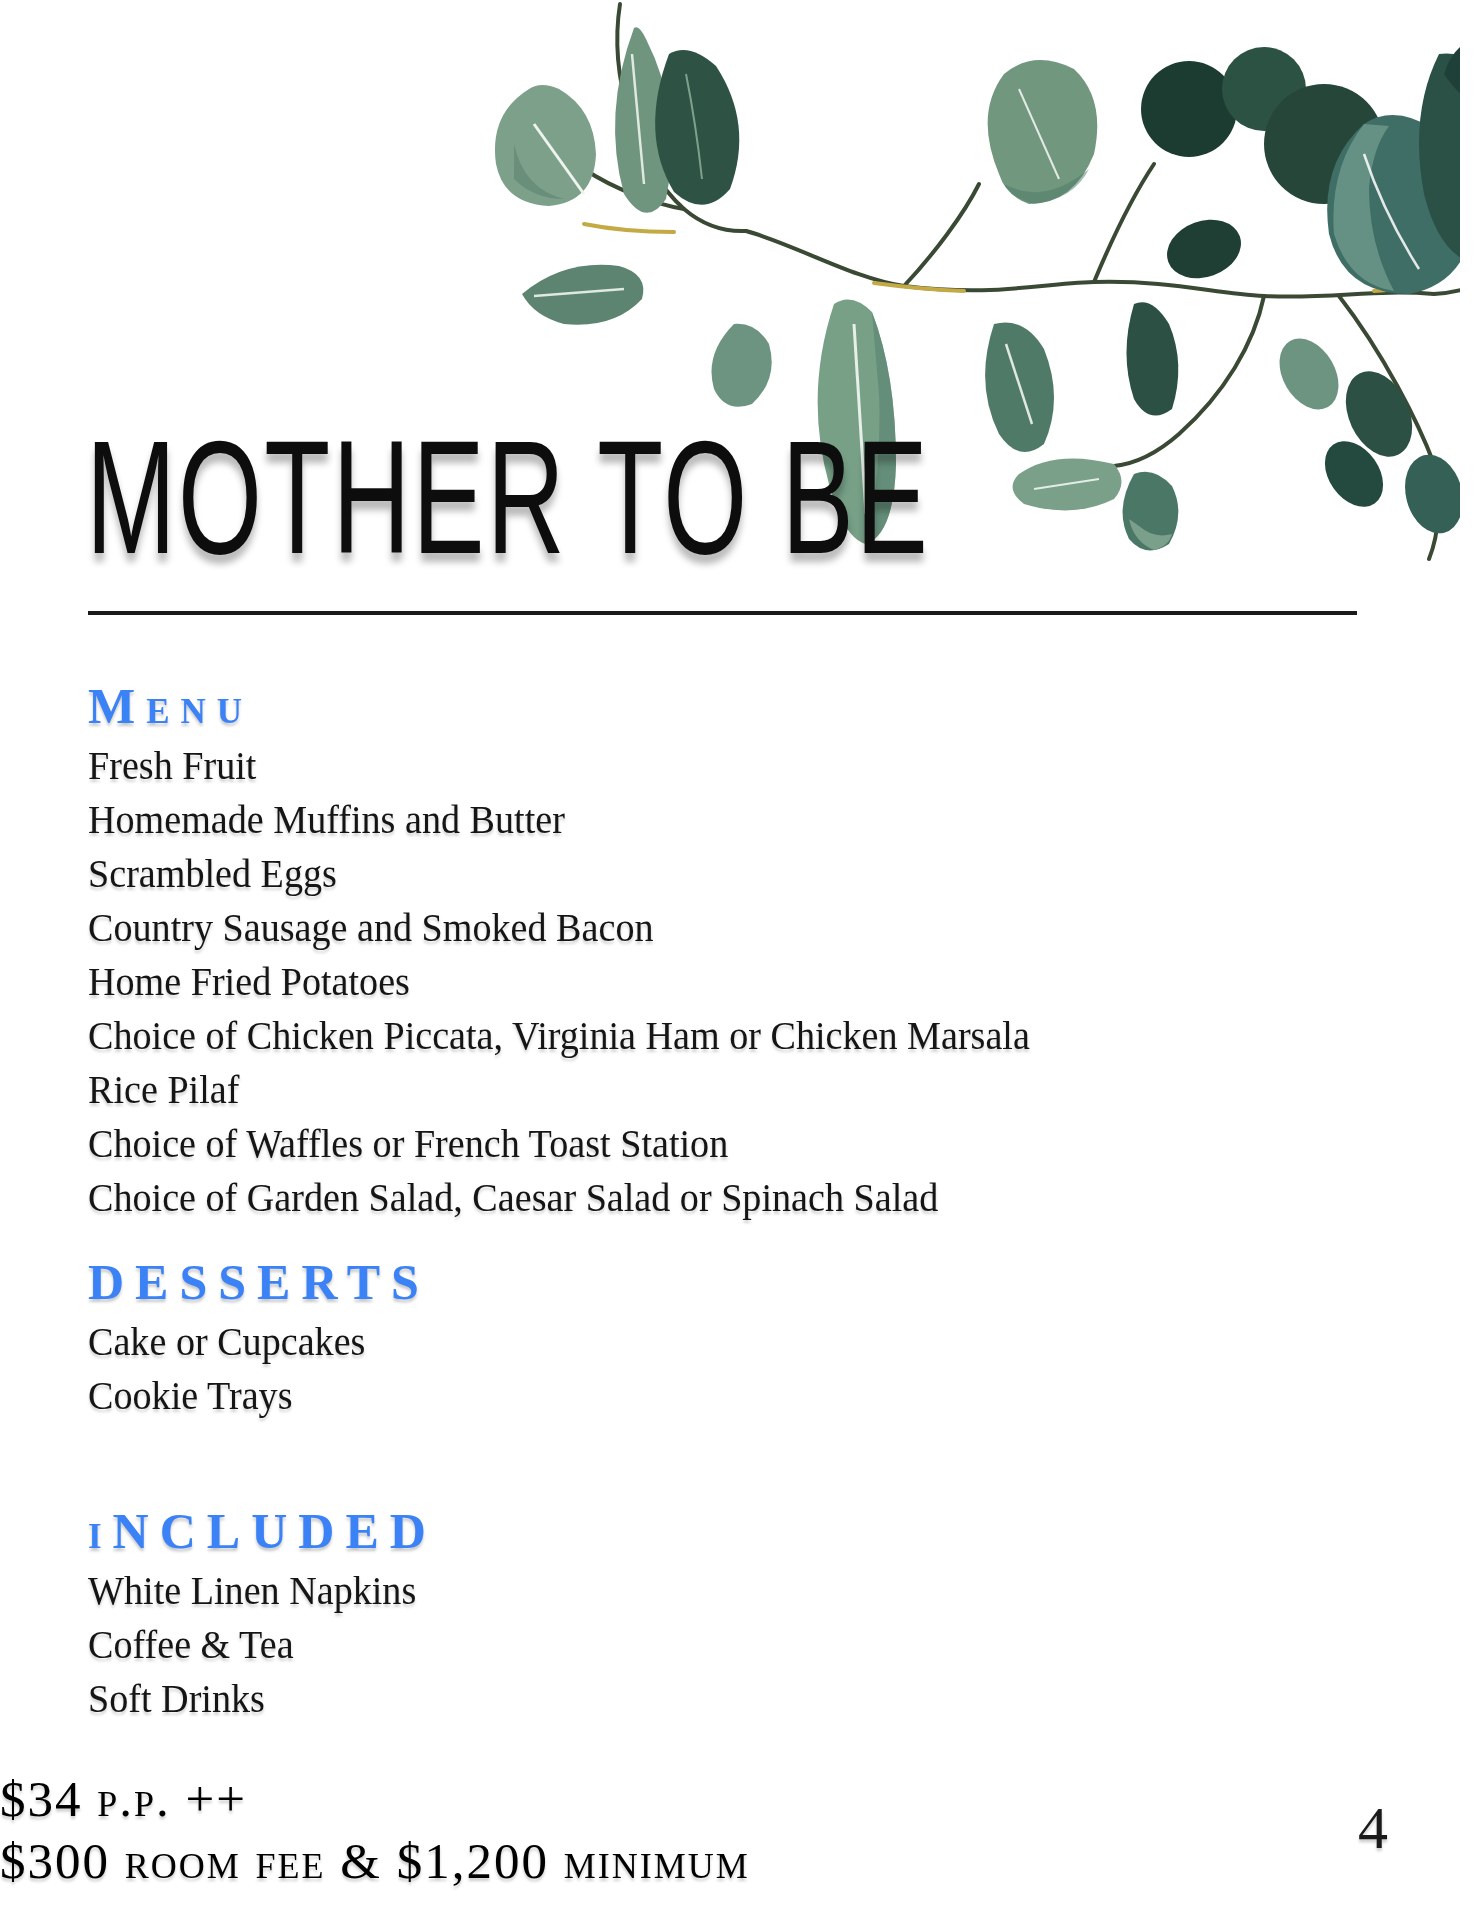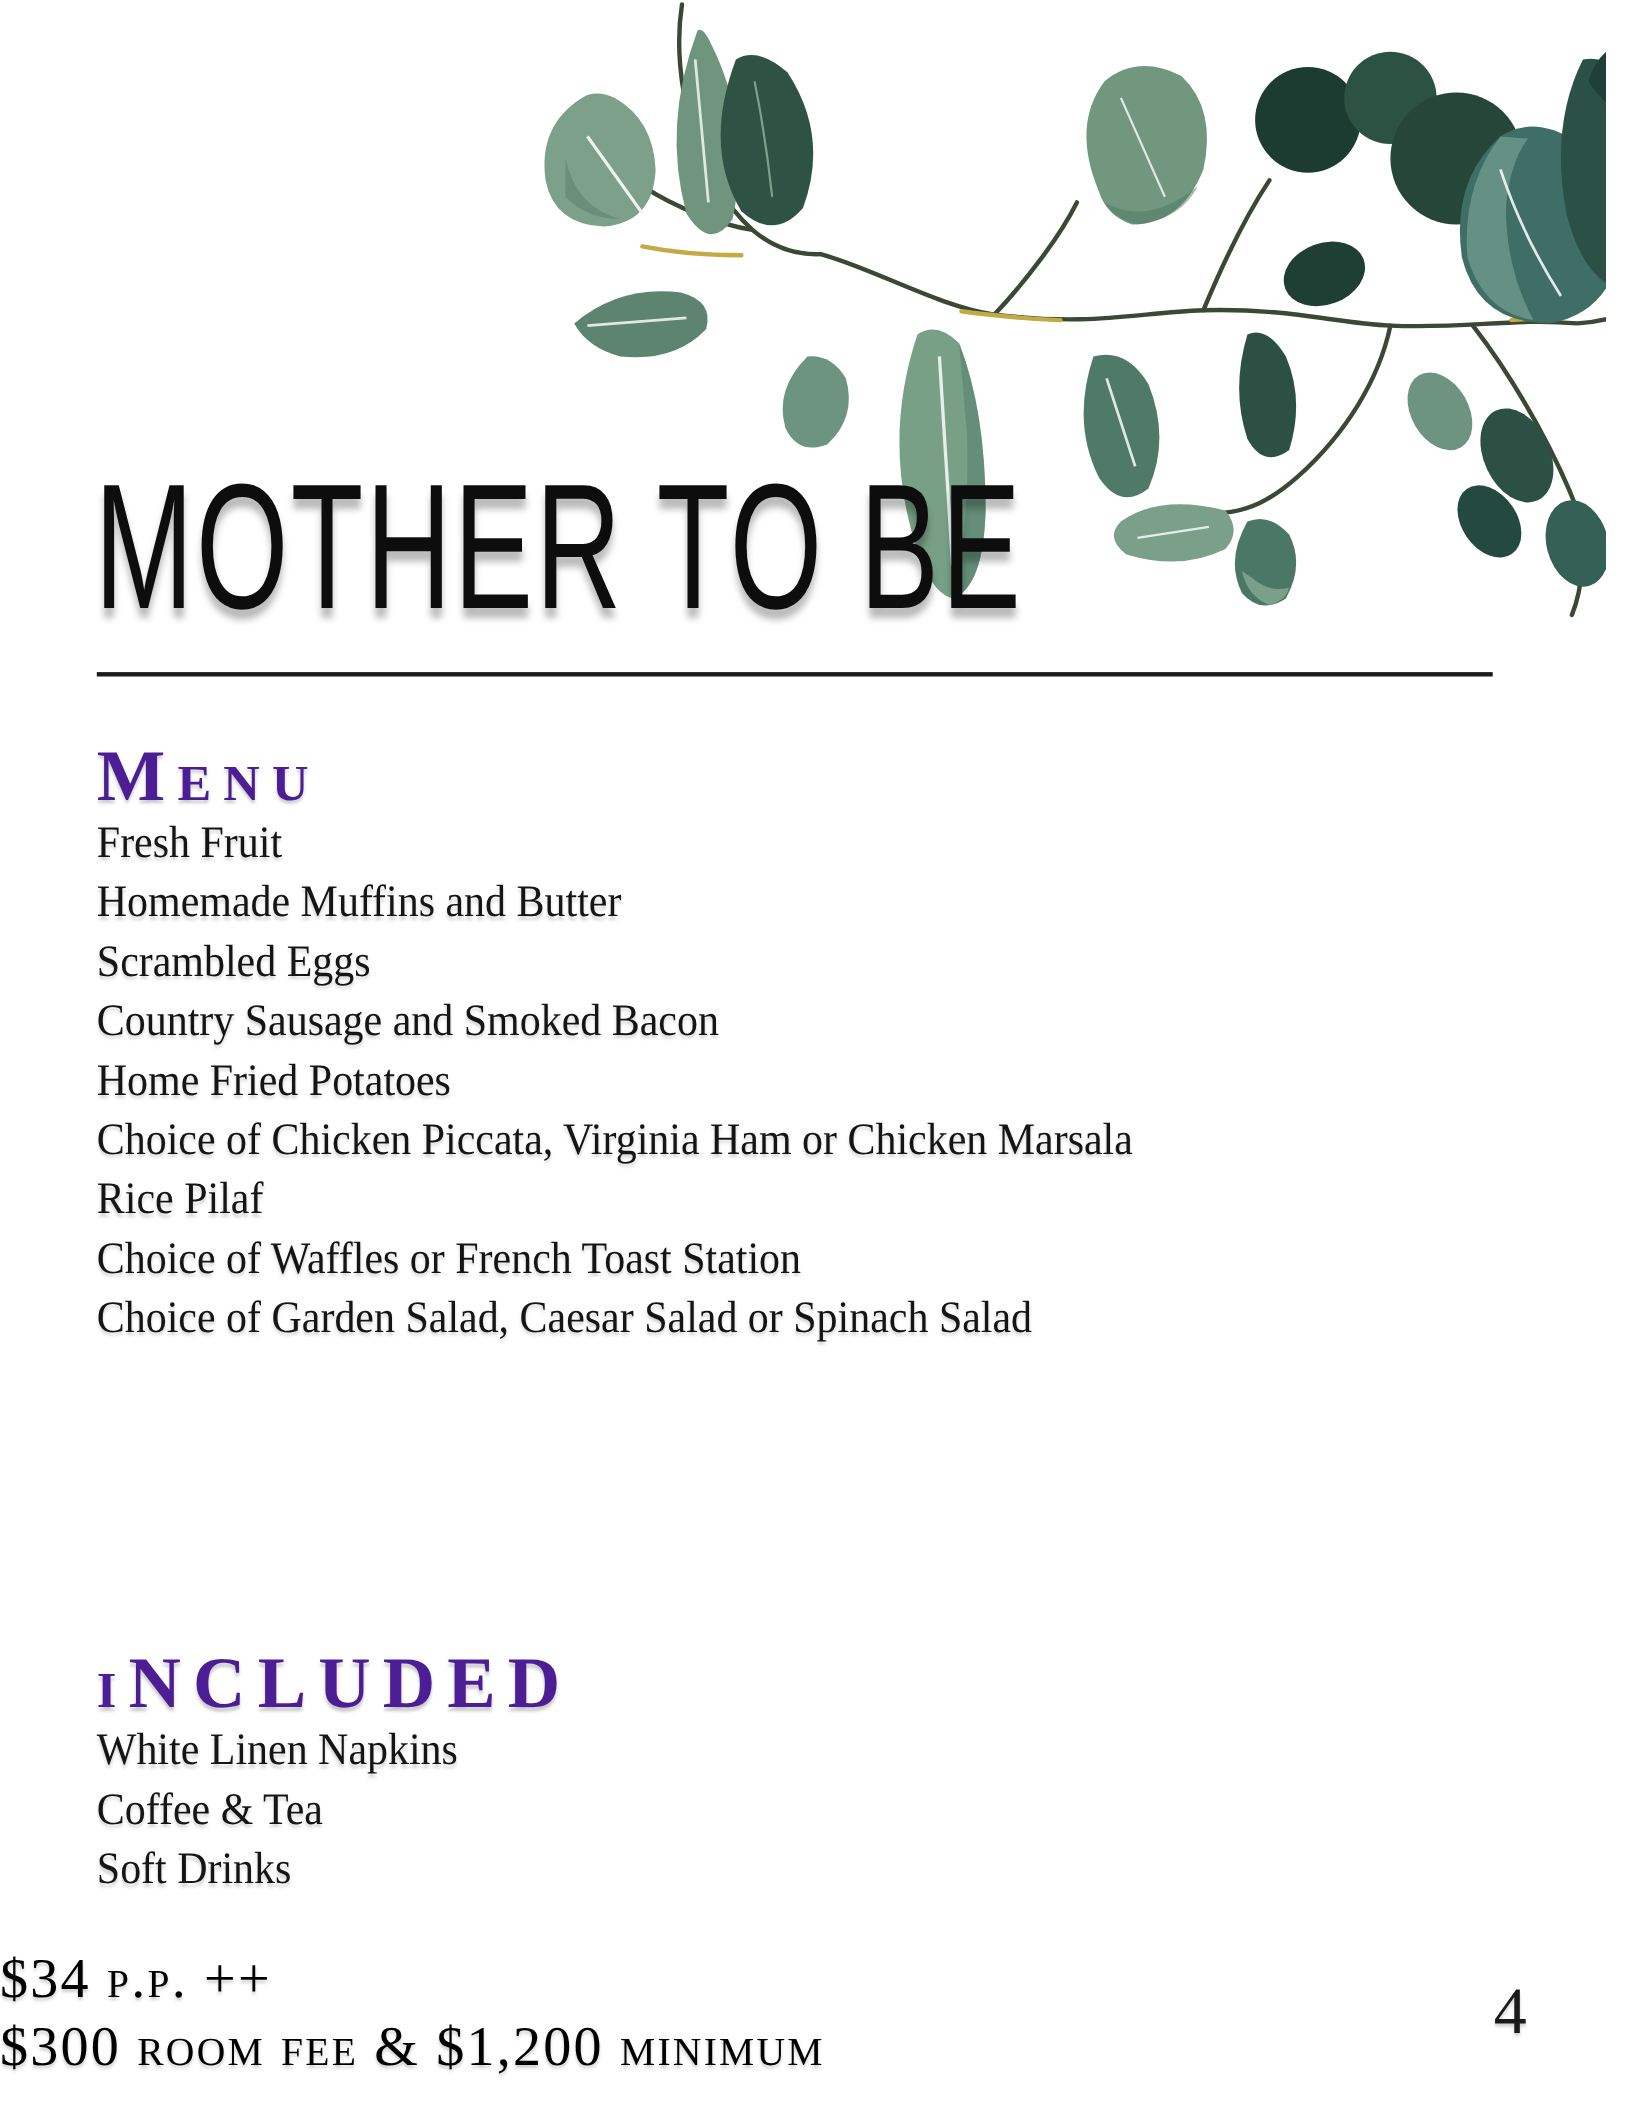--- a/index.html
+++ b/index.html
@@ -29,26 +29,26 @@
     transform-origin:left bottom;
     text-shadow:0 8px 8px rgba(0,0,0,0.28);
   }
   .title-rule{
     position:absolute;left:88px;top:611px;width:1269px;height:4px;
     background:#1b1b1b;z-index:2;
   }
   .section{position:absolute;left:88px;z-index:2;}
   .heading{
     margin:0;
-    font-size:66px;
+    font-size:50px;
     font-weight:700;
     font-variant:small-caps;
     letter-spacing:11px;
     line-height:60px;
-    color:#4c1d95;
+    color:#3b82f6;
     text-shadow:0 3px 3px rgba(0,0,0,0.22);
     white-space:nowrap;
   }
   .list{
     margin-top:2px;
     transform:scale(0.93,1);
     transform-origin:0 0;
   }
   .item{
     font-size:41px;
@@ -163,20 +163,27 @@
       <div class="item">Scrambled Eggs</div>
       <div class="item">Country Sausage and Smoked Bacon</div>
       <div class="item">Home Fried Potatoes</div>
       <div class="item">Choice of Chicken Piccata, Virginia Ham or Chicken Marsala</div>
       <div class="item">Rice Pilaf</div>
       <div class="item">Choice of Waffles or French Toast Station</div>
       <div class="item">Choice of Garden Salad, Caesar Salad or Spinach Salad</div>
     </div>
   </div>
 
+  <div class="section" style="top:1252px">
+    <h2 class="heading">DESSERTS</h2>
+    <div class="list">
+      <div class="item">Cake or Cupcakes</div>
+      <div class="item">Cookie Trays</div>
+    </div>
+  </div>
 
   <div class="section" style="top:1501px">
     <h2 class="heading">iNCLUDED</h2>
     <div class="list">
       <div class="item">White Linen Napkins</div>
       <div class="item">Coffee &amp; Tea</div>
       <div class="item">Soft Drinks</div>
     </div>
   </div>
 

